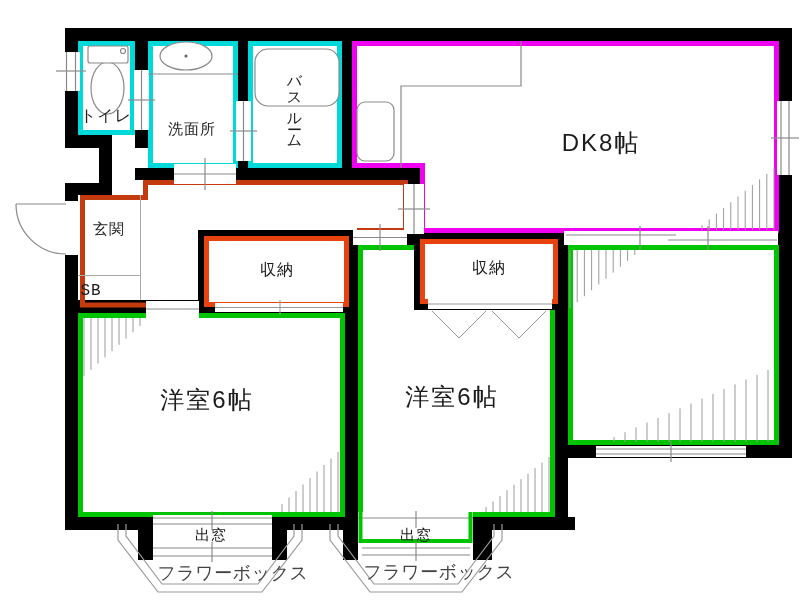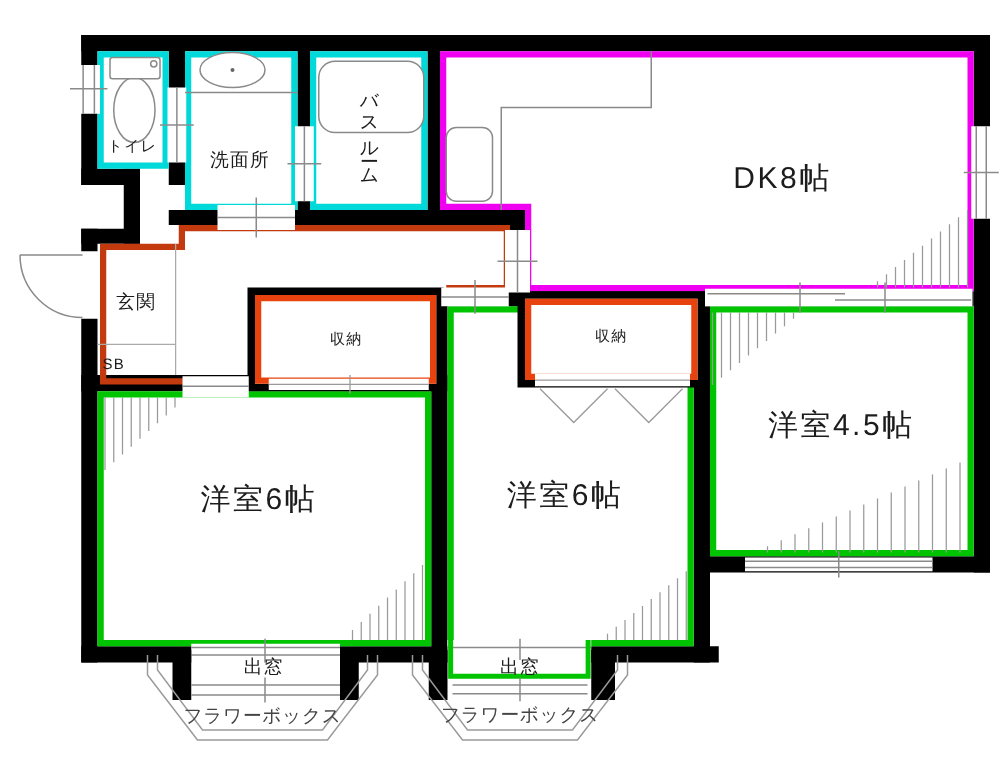--- a/index.html
+++ b/index.html
@@ -1,24 +1,24 @@
 <!DOCTYPE html>
 <html style="--wall: #000000; --wet: #00d9d9; --dk: #f000f0; --hall: #c23a0e; --closet: #e8430e; --room: #00c400; --hatch: #9a9a9a;"><head>
 <meta charset="utf-8">
 <style>
   html,body{margin:0;padding:0;background:#fff;}
   #stage{position:relative;width:800px;height:607px;background:#fff;overflow:hidden;
          font-family:"Liberation Sans","DejaVu Sans",sans-serif;}
   #plan{position:absolute;left:0;top:0;}
   .lbl{position:absolute;transform:translate(-50%,-50%);color:#1c1c1c;white-space:nowrap;
        letter-spacing:1px;line-height:1;}
-  .lbl.small{font-size:12px;}
+  .lbl.small{font-size:16px;font-family:Liberation Mono, monospace;}
   .lbl.mid{font-size:15px;}
   .lbl.big{font-size:24px;letter-spacing:2px;}
-  .lbl.tiny{font-size:15px;color:#444;letter-spacing:0.5px;}
+  .lbl.tiny{font-size:18px;color:#444;letter-spacing:0.5px;margin-left:23px;}
   .lbl.vert{writing-mode:vertical-rl;text-orientation:upright;letter-spacing:2px;}
 </style>
 </head>
 <body>
 
 <div id="stage">
 
 <svg id="plan" width="800" height="607" viewBox="0 0 800 607">
 
   <g fill="var(--wall)">
@@ -201,26 +201,25 @@
   </g>
 
   <g id="combs" stroke="var(--hatch)" stroke-width="1">
         <path d="M702.0,230 v-5.0 M709.2,230 v-10.7 M716.4,230 v-16.4 M723.6,230 v-22.1 M730.8,230 v-27.8 M738.0,230 v-33.5 M745.2,230 v-39.2 M752.4,230 v-44.9 M759.6,230 v-50.6 M766.8,230 v-56.3 M774.0,230 v-62.0 M570.0,250 v58.0 M577.2,250 v52.1 M584.4,250 v46.2 M591.6,250 v40.3 M598.8,250 v34.4 M606.0,250 v28.6 M613.2,250 v22.7 M620.4,250 v16.8 M627.6,250 v10.9 M634.8,250 v5.0 M614.0,442 v-5.0 M625.0,442 v-9.8 M636.0,442 v-14.6 M647.0,442 v-19.4 M658.0,442 v-24.1 M669.0,442 v-28.9 M680.0,442 v-33.7 M691.0,442 v-38.5 M702.0,442 v-43.3 M713.0,442 v-48.1 M724.0,442 v-52.9 M735.0,442 v-57.6 M746.0,442 v-62.4 M757.0,442 v-67.2 M768.0,442 v-72.0 M84.0,318 v58.0 M91.0,318 v51.8 M98.0,318 v45.5 M105.0,318 v39.3 M112.0,318 v33.0 M119.0,318 v26.8 M126.0,318 v20.5 M133.0,318 v14.3 M140.0,318 v8.0 M282.0,512 v-8.0 M289.0,512 v-14.5 M296.0,512 v-21.0 M303.0,512 v-27.5 M310.0,512 v-34.0 M317.0,512 v-40.5 M324.0,512 v-47.0 M331.0,512 v-53.5 M338.0,512 v-60.0 M486.0,512 v-5.0 M493.0,512 v-10.6 M500.0,512 v-16.1 M507.0,512 v-21.7 M514.0,512 v-27.2 M521.0,512 v-32.8 M528.0,512 v-38.3 M535.0,512 v-43.9 M542.0,512 v-49.4 M549.0,512 v-55.0 " fill="none"></path>
       </g>
 </svg>
 
 <div class="lbl small" style="left:106px;top:117px">トイレ</div>
 <div class="lbl mid" style="left:192px;top:128px">洗面所</div>
 <div class="lbl mid vert" style="left:295px;top:103px">バスルーム</div>
-<div class="lbl big" style="left:626px;top:143px">DK8帖</div>
-<div class="lbl mid" style="left:109px;top:242px">玄関</div>
+<div class="lbl big" style="left:601px;top:143px">DK8帖</div>
+<div class="lbl mid" style="left:109px;top:228px">玄関</div>
 <div class="lbl small" style="left:91px;top:291px">SB</div>
 <div class="lbl small" style="left:277px;top:271px">収納</div>
 <div class="lbl small" style="left:489px;top:269px">収納</div>
 <div class="lbl big" style="left:207px;top:400px">洋室6帖</div>
 <div class="lbl big" style="left:452px;top:397px">洋室6帖</div>
-<div class="lbl big" style="left:673px;top:341px">洋室4.5帖</div>
 <div class="lbl mid" style="left:211px;top:534px">出窓</div>
 <div class="lbl mid" style="left:416px;top:534px">出窓</div>
 <div class="lbl tiny" style="left:210px;top:573px">フラワーボックス</div>
 <div class="lbl tiny" style="left:416px;top:572px">フラワーボックス</div>
 
 </div>
 
 </body></html>

